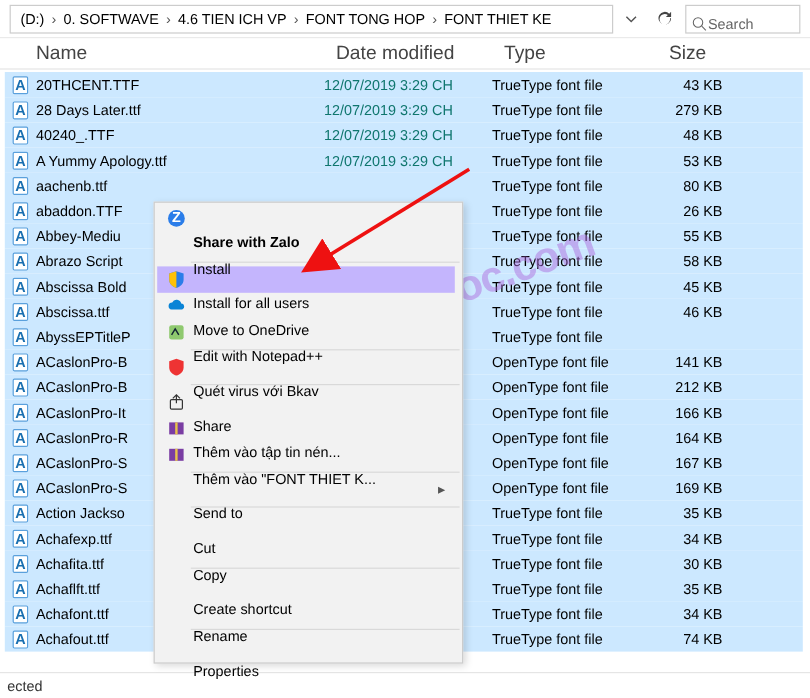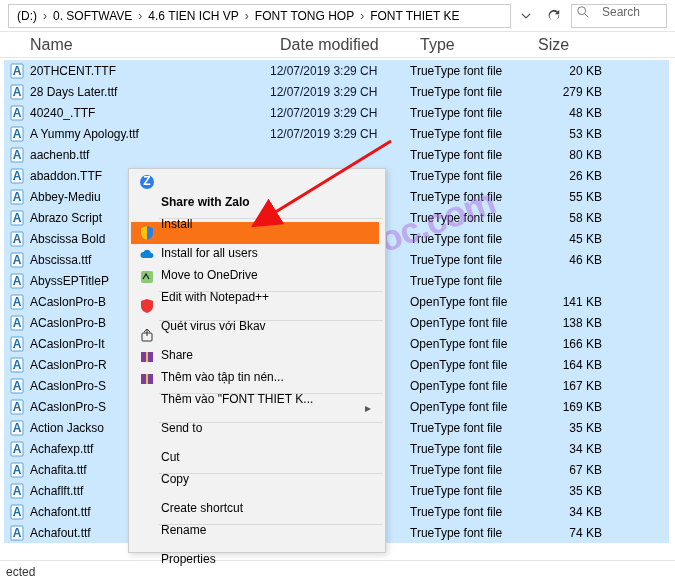--- a/index.html
+++ b/index.html
@@ -5,49 +5,49 @@
 * { box-sizing: border-box; margin: 0; padding: 0; font-family: "Segoe UI", Tahoma, sans-serif; font-size: 12px; }
 body { background: #fff; color: #000; width: 675px; height: 582px; overflow: hidden; position: relative; }
 
 .addressbar { display: flex; align-items: center; border-bottom: 1px solid #e5e5e5; height: 32px; padding: 0 8px; gap: 4px; }
 .breadcrumb { flex: 1; display: flex; align-items: center; gap: 0; border: 1px solid #ccc; height: 24px; padding: 0 6px; overflow: hidden; }
 .crumb { white-space: nowrap; color: #000; padding: 0 2px; }
 .crumb-sep { padding: 0 4px; color: #555; }
 .addr-drop { width: 22px; display: flex; justify-content: center; align-items: center; }
 .addr-drop svg { width:10px; height:10px; }
 .refresh-btn { width: 26px; height: 24px; display:flex; align-items:center; justify-content:center; }
-.searchbox { width: 96px; height: 24px; border: 1px solid #ccc; display: flex; align-items: flex-start; padding: 0 4px; gap: 12px; }
+.searchbox { width: 96px; height: 24px; border: 1px solid #ccc; display: flex; align-items: flex-end; padding: 0 4px; gap: 0; }
 .searchbox svg { width: 14px; height: 14px; }
 .searchbox-text { color: #666; }
 
 .columns { display: flex; align-items: center; border-bottom: 1px solid #e5e5e5; height: 26px; padding-left: 4px; background:#fff; }
 .col { color: #444; font-size: 16px; padding-left: 10px; }
 .col-name { width: 266px; padding-left: 26px; }
 .col-date { width: 140px; }
 .col-type { width: 118px; }
-.col-size { width: 80px; text-align: left; }
+.col-size { width: 80px; text-align: center; }
 
 .file-list { padding-top: 2px; }
 .file-row { display: flex; align-items: center; height: 21px; margin: 0 6px 0 4px; padding-left: 4px; }
 .file-row.sel { background: #cce8ff; }
 .file-row .ficon { width: 18px; display:flex; justify-content:center; }
 .file-row .fname { width: 244px; padding-left: 4px; white-space: nowrap; overflow: hidden; }
-.file-row .fdate { width: 140px; color:#0f172a; white-space:nowrap; }
+.file-row .fdate { width: 140px; color:#0f766e; white-space:nowrap; }
 .file-row .ftype { width: 118px; color:#000; white-space:nowrap; }
 .file-row .fsize { width: 74px; text-align: right; color:#000; white-space:nowrap; }
 
 .statusbar { position: fixed; bottom: 0; left: 0; right: 0; height: 22px; border-top: 1px solid #e5e5e5; display:flex; align-items:center; padding: 0 6px; color:#333; background:#fff; }
 
 
 .ctxmenu { position: absolute; left: 128px; top: 168px; width: 258px; background: #f2f2f2; border: 1px solid #ccc; box-shadow: 2px 2px 6px rgba(0,0,0,.15); z-index: 50; padding: 2px 0; }
 .ctxitem { display: flex; align-items: center; height: 22px; padding: 0 8px 0 4px; font-size: 12px; margin-left: 2px; margin-right: 6px; }
 .ctxitem .ci-icon { width: 24px; display:flex; justify-content:center; align-items:center; }
 .ctxitem .ci-text { flex: 1; padding-left: 2px; white-space:nowrap;margin-top:40px; }
 .ctxitem .ci-sub { color:#555; }
-.ctxitem.highlight { background: #f97316; font-weight: normal; }
+.ctxitem.highlight { background: #c4b5fd; font-weight: normal; }
 .ctxsep { height: 1px; background: #d9d9d9; margin: 3px 2px 3px 30px; }
 .ci-bold { font-weight: bold; }
 
 
 .watermark { position:absolute; left:150px; top:240px; font-size:36px; font-weight:800; color: rgba(170,100,220,.45); transform: rotate(-20deg); letter-spacing: -1px; z-index:5; pointer-events:none; font-family: Arial, sans-serif; }
 
 
 .arrow { position:absolute; left: 246px; top: 136px; z-index: 60; pointer-events:none; }
 
 .font-icon svg { width: 14px; height: 16px; }
@@ -98,21 +98,21 @@
     <div class="file-row sel">
       <span class="ficon font-icon">
         <svg viewBox="0 0 14 16">
           <rect x="1" y="1" width="12" height="14" rx="1" fill="#fff" stroke="#5aa0dc"></rect>
           <text x="7" y="12" text-anchor="middle" font-size="9" fill="#1a6fb0" font-weight="bold">A</text>
         </svg>
       </span>
       <span class="fname">20THCENT.TTF</span>
       <span class="fdate">12/07/2019 3:29 CH</span>
       <span class="ftype">TrueType font file</span>
-      <span class="fsize">20 KB</span>
+      <span class="fsize">43 KB</span>
     </div>
     <div class="file-row sel">
       <span class="ficon font-icon">
         <svg viewBox="0 0 14 16">
           <rect x="1" y="1" width="12" height="14" rx="1" fill="#fff" stroke="#5aa0dc"></rect>
           <text x="7" y="12" text-anchor="middle" font-size="9" fill="#1a6fb0" font-weight="bold">A</text>
         </svg>
       </span>
       <span class="fname">28 Days Later.ttf</span>
       <span class="fdate">12/07/2019 3:29 CH</span>
@@ -242,21 +242,21 @@
     <div class="file-row sel">
       <span class="ficon font-icon">
         <svg viewBox="0 0 14 16">
           <rect x="1" y="1" width="12" height="14" rx="1" fill="#fff" stroke="#5aa0dc"></rect>
           <text x="7" y="12" text-anchor="middle" font-size="9" fill="#1a6fb0" font-weight="bold">A</text>
         </svg>
       </span>
       <span class="fname">ACaslonPro-B</span>
       <span class="fdate"></span>
       <span class="ftype">OpenType font file</span>
-      <span class="fsize">138 KB</span>
+      <span class="fsize">212 KB</span>
     </div>
     <div class="file-row sel">
       <span class="ficon font-icon">
         <svg viewBox="0 0 14 16">
           <rect x="1" y="1" width="12" height="14" rx="1" fill="#fff" stroke="#5aa0dc"></rect>
           <text x="7" y="12" text-anchor="middle" font-size="9" fill="#1a6fb0" font-weight="bold">A</text>
         </svg>
       </span>
       <span class="fname">ACaslonPro-It</span>
       <span class="fdate"></span>
@@ -326,21 +326,21 @@
     <div class="file-row sel">
       <span class="ficon font-icon">
         <svg viewBox="0 0 14 16">
           <rect x="1" y="1" width="12" height="14" rx="1" fill="#fff" stroke="#5aa0dc"></rect>
           <text x="7" y="12" text-anchor="middle" font-size="9" fill="#1a6fb0" font-weight="bold">A</text>
         </svg>
       </span>
       <span class="fname">Achafita.ttf</span>
       <span class="fdate"></span>
       <span class="ftype">TrueType font file</span>
-      <span class="fsize">67 KB</span>
+      <span class="fsize">30 KB</span>
     </div>
     <div class="file-row sel">
       <span class="ficon font-icon">
         <svg viewBox="0 0 14 16">
           <rect x="1" y="1" width="12" height="14" rx="1" fill="#fff" stroke="#5aa0dc"></rect>
           <text x="7" y="12" text-anchor="middle" font-size="9" fill="#1a6fb0" font-weight="bold">A</text>
         </svg>
       </span>
       <span class="fname">Achaflft.ttf</span>
       <span class="fdate"></span>

